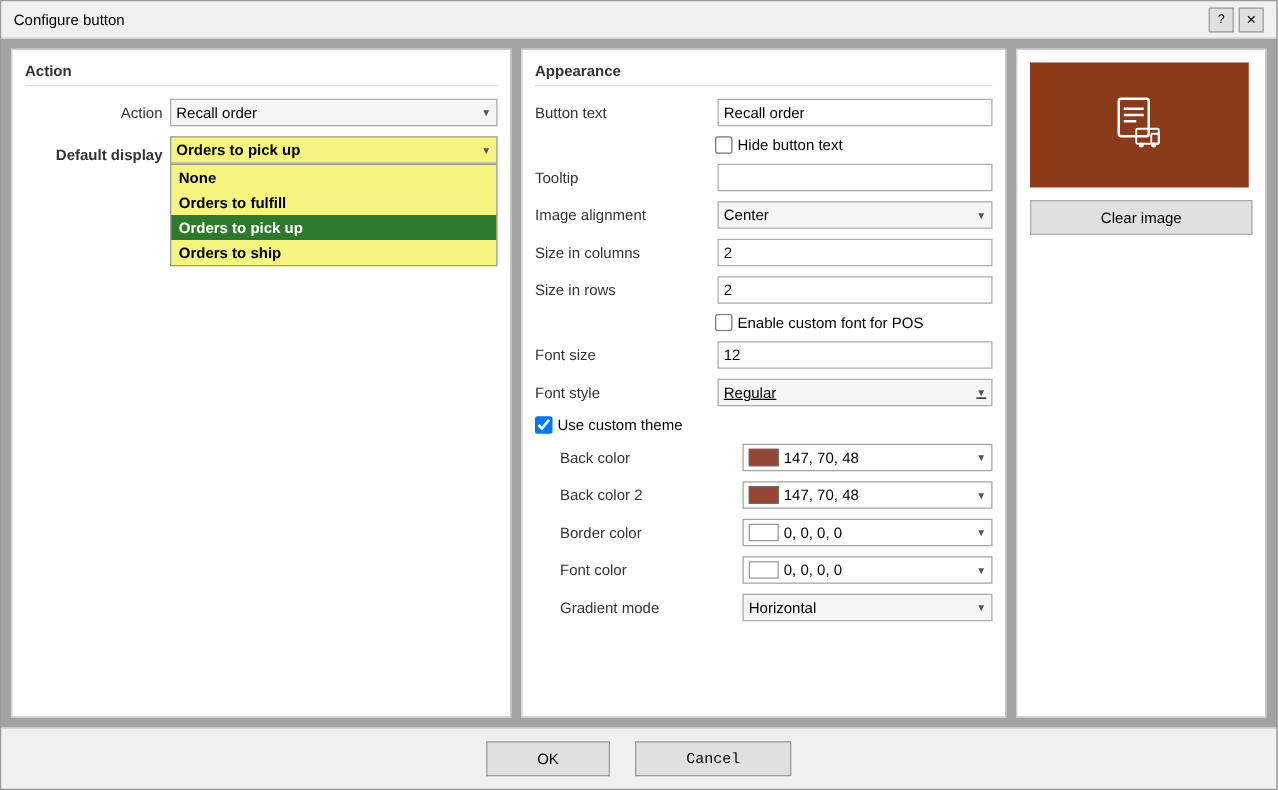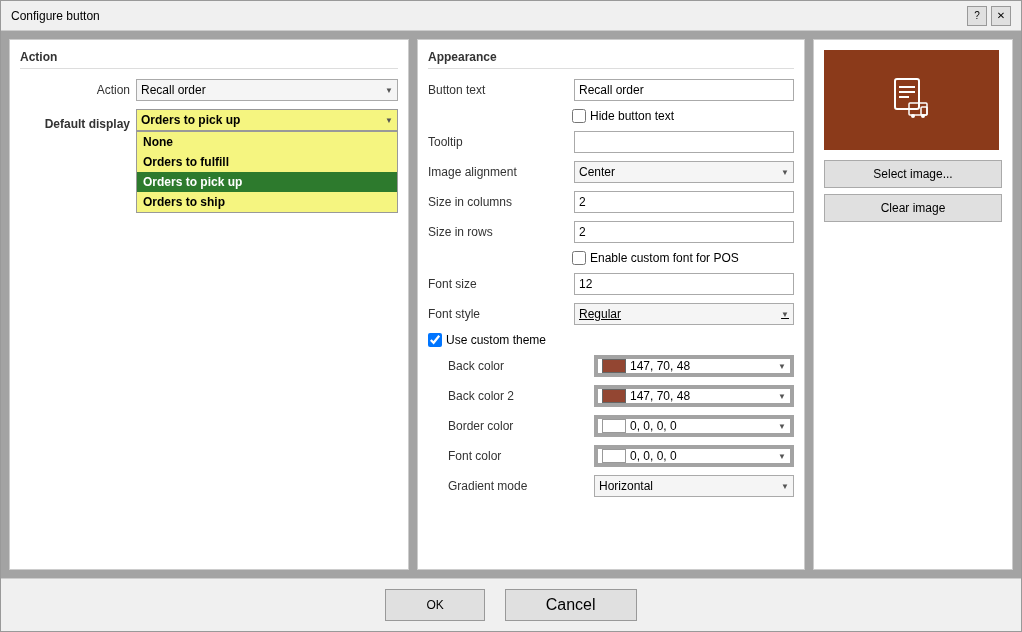--- a/index.html
+++ b/index.html
@@ -26,25 +26,25 @@
     .dropdown-container { position: relative; flex: 1; }
     .dropdown-list { position: absolute; top: 22px; left: 0; right: 0; background: #f5f580; border: 1px solid #999; z-index: 100; }
     .dropdown-item { padding: 3px 6px; cursor: pointer; }
     .dropdown-item-selected { background: #2d7a2d; color: white; }
     .checkbox-row { display: flex; align-items: center; gap: 4px; margin-bottom: 8px; }
     .checkbox-row input[type=checkbox] { width: 14px; height: 14px; }
     .preview-box { background: #8b3a1a; width: 175px; height: 100px; display: flex; align-items: center; justify-content: center; margin-bottom: 10px; }
     .btn-secondary { background: #e0e0e0; border: 1px solid #aaa; padding: 4px 12px; cursor: pointer; width: 100%; margin-bottom: 6px; height: 28px; display: flex; align-items: center; justify-content: center; }
     .dialog-footer { border-top: 1px solid #ccc; padding: 10px; display: flex; justify-content: center; gap: 20px; background: #f0f0f0; }
     .btn-ok { background: #e0e0e0; border: 1px solid #999; padding: 6px 40px; cursor: pointer; font-size: 12px; }
-    .btn-cancel { background: #e0e0e0; border: 1px solid #999; padding: 6px 40px; cursor: pointer; font-size: 16px; }
+    .btn-cancel { background: #e0e0e0; border: 1px solid #999; padding: 6px 40px; cursor: pointer; font-size: 12px; font-family: Liberation Mono, monospace; }
     .color-swatch { width: 24px; height: 14px; display: inline-block; margin-right: 4px; border: 1px solid #666; flex-shrink: 0; }
     .color-swatch-brown { background: #934632; }
     .color-swatch-black { background: white; border: 1px solid #999; }
-    .color-select { flex: 1; height: 22px; border: 4px solid #a3a3a3; background: white; padding: 0 4px; display: flex; align-items: center; justify-content: space-between; }
+    .color-select { flex: 1; height: 22px; border: 1px solid #a3a3a3; background: white; padding: 0 4px; display: flex; align-items: center; justify-content: space-between; }
     .color-select-inner { display: flex; align-items: center; flex: 1; }
     .section-indent { padding-left: 20px; }
     .svg-icon { width: 50px; height: 50px; }
   </style>
 </head>
 <body>
 
 <div class="dialog">
 
   <div class="title-bar">
@@ -222,21 +222,20 @@
           <line x1="12" y1="12" x2="28" y2="12" stroke="white" stroke-width="2"></line>
           <line x1="12" y1="17" x2="28" y2="17" stroke="white" stroke-width="2"></line>
           <line x1="12" y1="22" x2="22" y2="22" stroke="white" stroke-width="2"></line>
 
           <rect x="22" y="28" width="18" height="12" rx="1" fill="none" stroke="white" stroke-width="1.5"></rect>
           <rect x="34" y="32" width="6" height="8" rx="1" fill="none" stroke="white" stroke-width="1.5"></rect>
           <circle cx="26" cy="41" r="2" fill="white"></circle>
           <circle cx="36" cy="41" r="2" fill="white"></circle>
         </svg>
       </div>
-      <button class="btn-secondary">Select image...</button>
       <button class="btn-secondary">Clear image</button>
     </div>
   </div>
 
   <div class="dialog-footer">
     <button class="btn-ok">OK</button>
     <button class="btn-cancel">Cancel</button>
   </div>
 </div>
 

